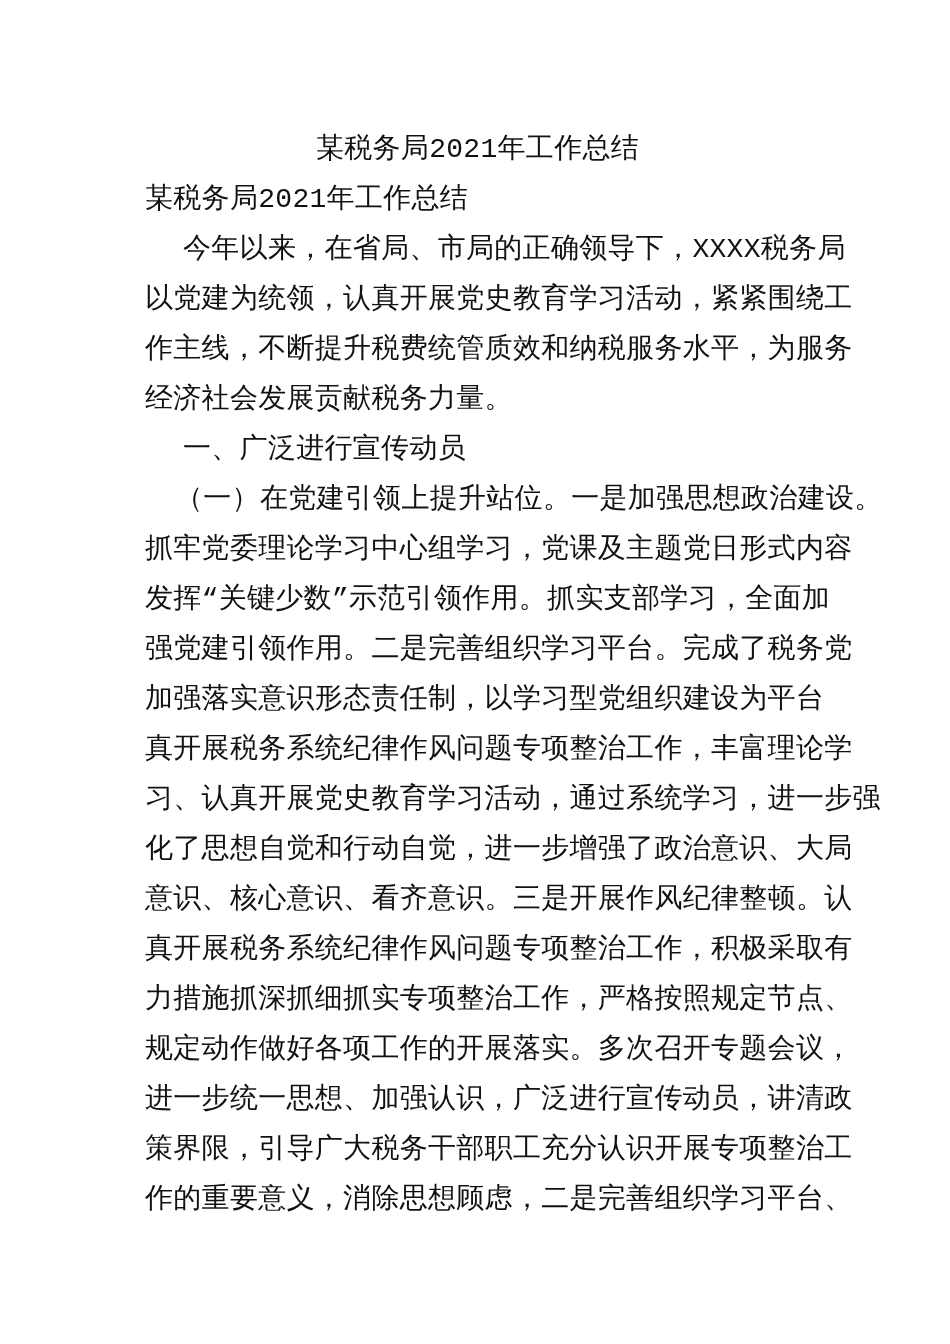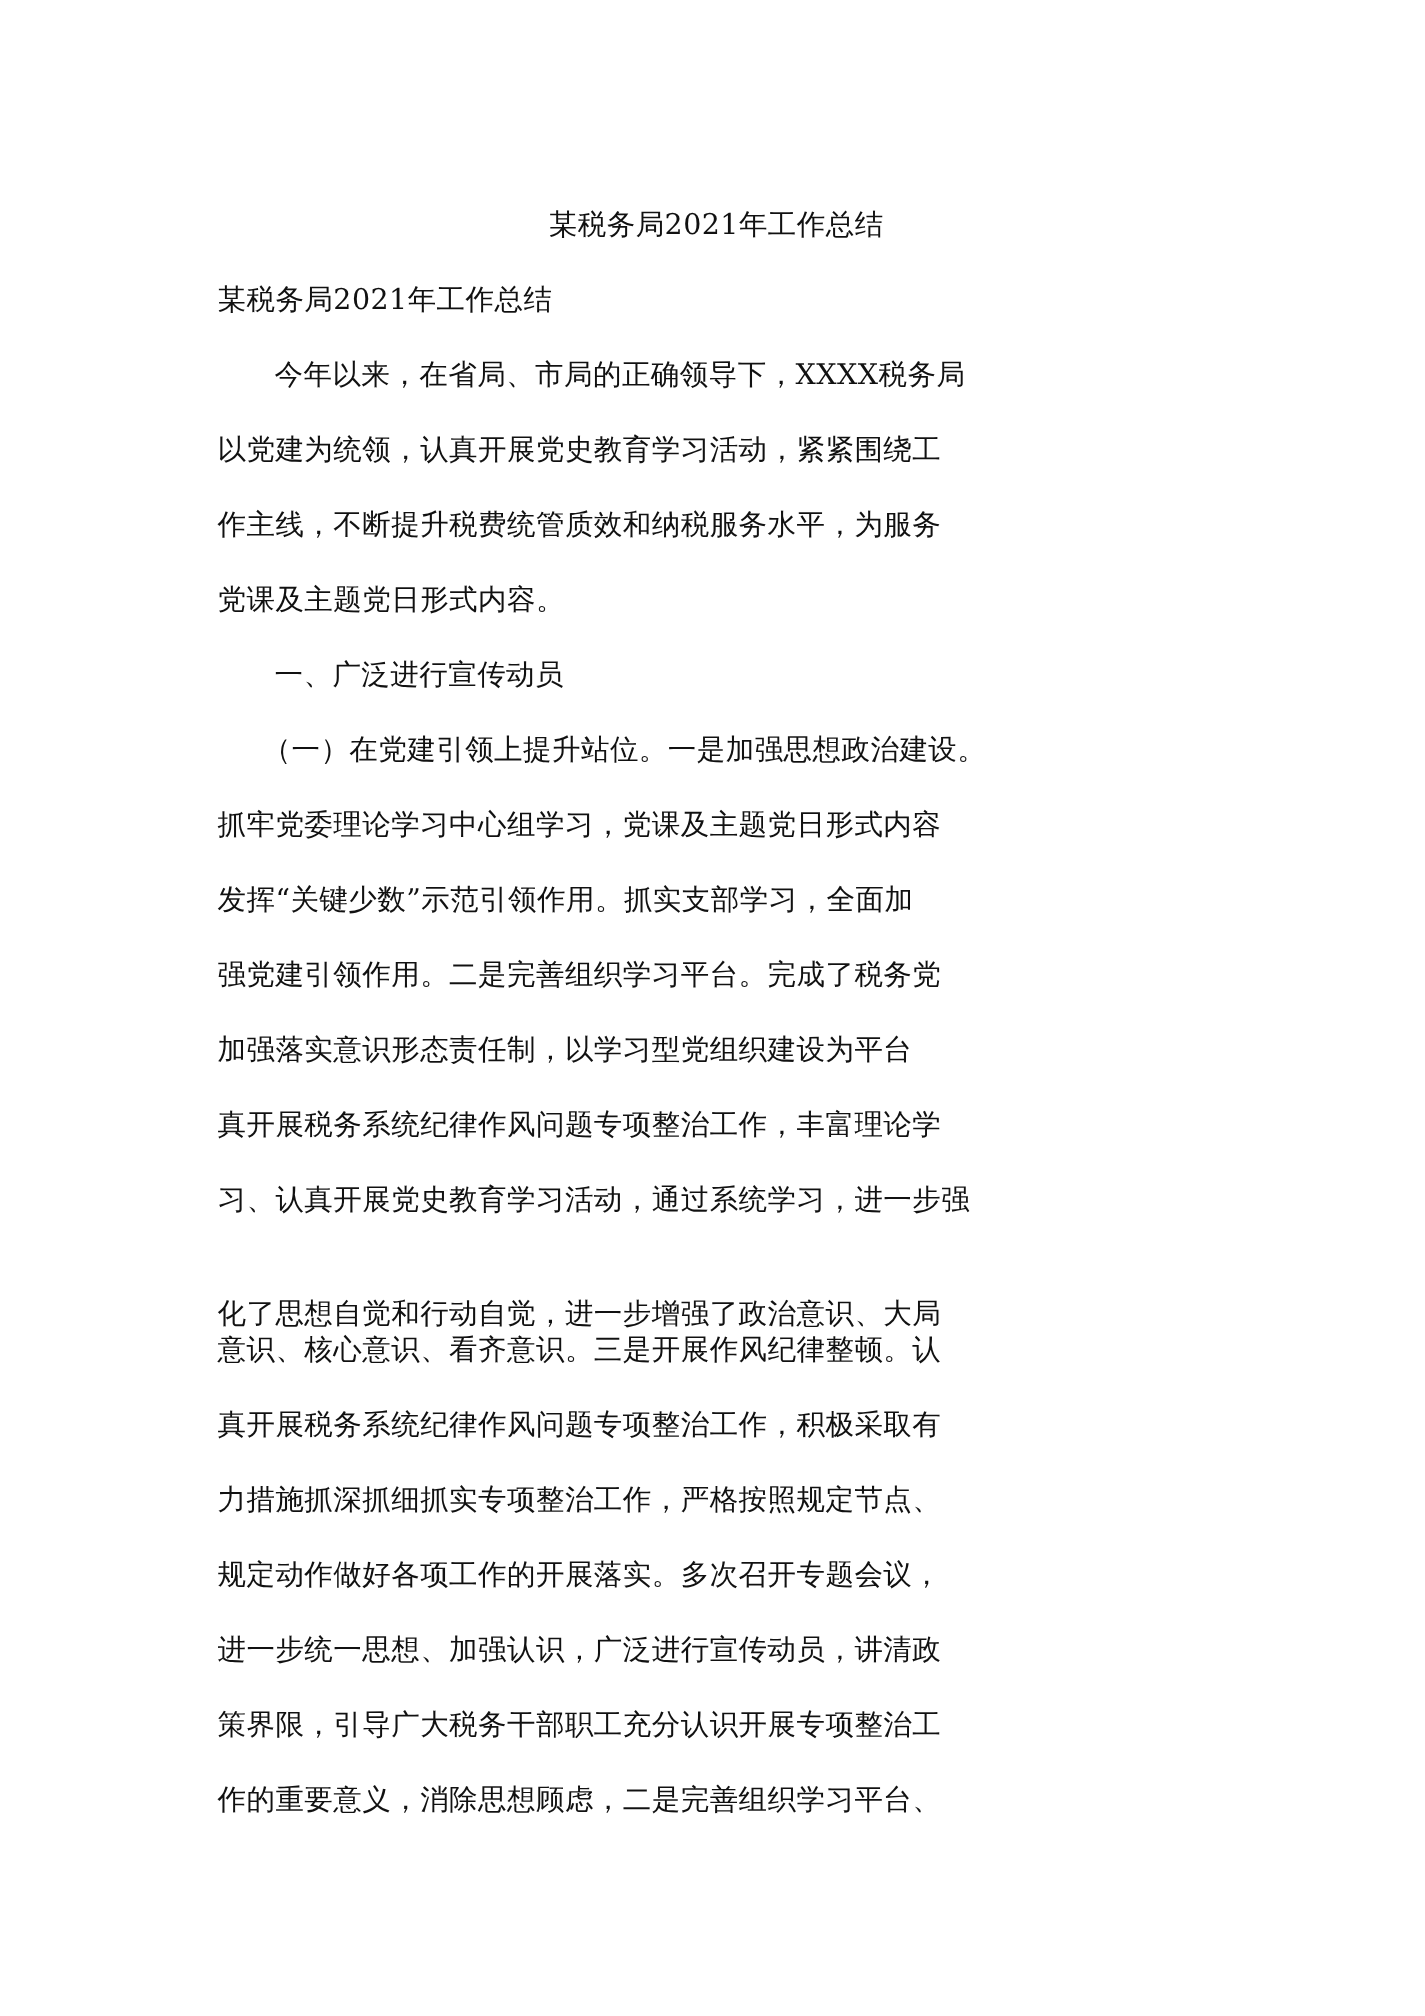--- a/index.html
+++ b/index.html
@@ -1,45 +1,45 @@
 <!DOCTYPE html>
 <html><head>
   <meta charset="utf-8">
   <style>
     html, body { margin: 0; padding: 0; background: #ffffff; }
     body { width: 950px; height: 1344px; position: relative; overflow: hidden;
       font-family: "DejaVu Serif", "Liberation Serif", serif; color: #111111; }
     .page { position: absolute; left: 145px; top: 0; width: 665px; }
-    .line { position: absolute; left: 0; height: 50px; line-height: 50px; font-size: 19px; white-space: nowrap; letter-spacing: 0.3px; }
+    .line { position: absolute; left: 0; height: 50px; line-height: 50px; font-size: 28px; white-space: nowrap; letter-spacing: 0.3px; font-family: Liberation Mono, monospace; }
     .title { width: 665px; text-align: center; }
     .indent { padding-left: 38px; }
     .indent2 { padding-left: 30px; }
   </style>
 </head>
 <body>
 
 <div class="page">
   <div class="line title" style="top:125px">某税务局2021年工作总结</div>
   <div class="line" style="top:175px">某税务局2021年工作总结</div>
 
   <div class="line indent" style="top:225px">今年以来，在省局、市局的正确领导下，XXXX税务局</div>
   <div class="line" style="top:275px">以党建为统领，认真开展党史教育学习活动，紧紧围绕工</div>
   <div class="line" style="top:325px">作主线，不断提升税费统管质效和纳税服务水平，为服务</div>
-  <div class="line" style="top:375px">党课及主题党日形式内容。</div>
+  <div class="line" style="top:375px">经济社会发展贡献税务力量。</div>
 
   <div class="line indent" style="top:425px">一、广泛进行宣传动员</div>
 
   <div class="line indent2" style="top:475px">（一）在党建引领上提升站位。一是加强思想政治建设。</div>
   <div class="line" style="top:525px">抓牢党委理论学习中心组学习，党课及主题党日形式内容</div>
   <div class="line" style="top:575px">发挥“关键少数”示范引领作用。抓实支部学习，全面加</div>
   <div class="line" style="top:625px">强党建引领作用。二是完善组织学习平台。完成了税务党</div>
   <div class="line" style="top:675px">加强落实意识形态责任制，以学习型党组织建设为平台</div>
   <div class="line" style="top:725px">真开展税务系统纪律作风问题专项整治工作，丰富理论学</div>
   <div class="line" style="top:775px">习、认真开展党史教育学习活动，通过系统学习，进一步强</div>
-  <div class="line" style="top:851px">化了思想自觉和行动自觉，进一步增强了政治意识、大局</div>
+  <div class="line" style="top:825px">化了思想自觉和行动自觉，进一步增强了政治意识、大局</div>
   <div class="line" style="top:875px">意识、核心意识、看齐意识。三是开展作风纪律整顿。认</div>
   <div class="line" style="top:925px">真开展税务系统纪律作风问题专项整治工作，积极采取有</div>
   <div class="line" style="top:975px">力措施抓深抓细抓实专项整治工作，严格按照规定节点、</div>
   <div class="line" style="top:1025px">规定动作做好各项工作的开展落实。多次召开专题会议，</div>
   <div class="line" style="top:1075px">进一步统一思想、加强认识，广泛进行宣传动员，讲清政</div>
   <div class="line" style="top:1125px">策界限，引导广大税务干部职工充分认识开展专项整治工</div>
   <div class="line" style="top:1175px">作的重要意义，消除思想顾虑，二是完善组织学习平台、</div>
 </div>
 
 </body></html>

